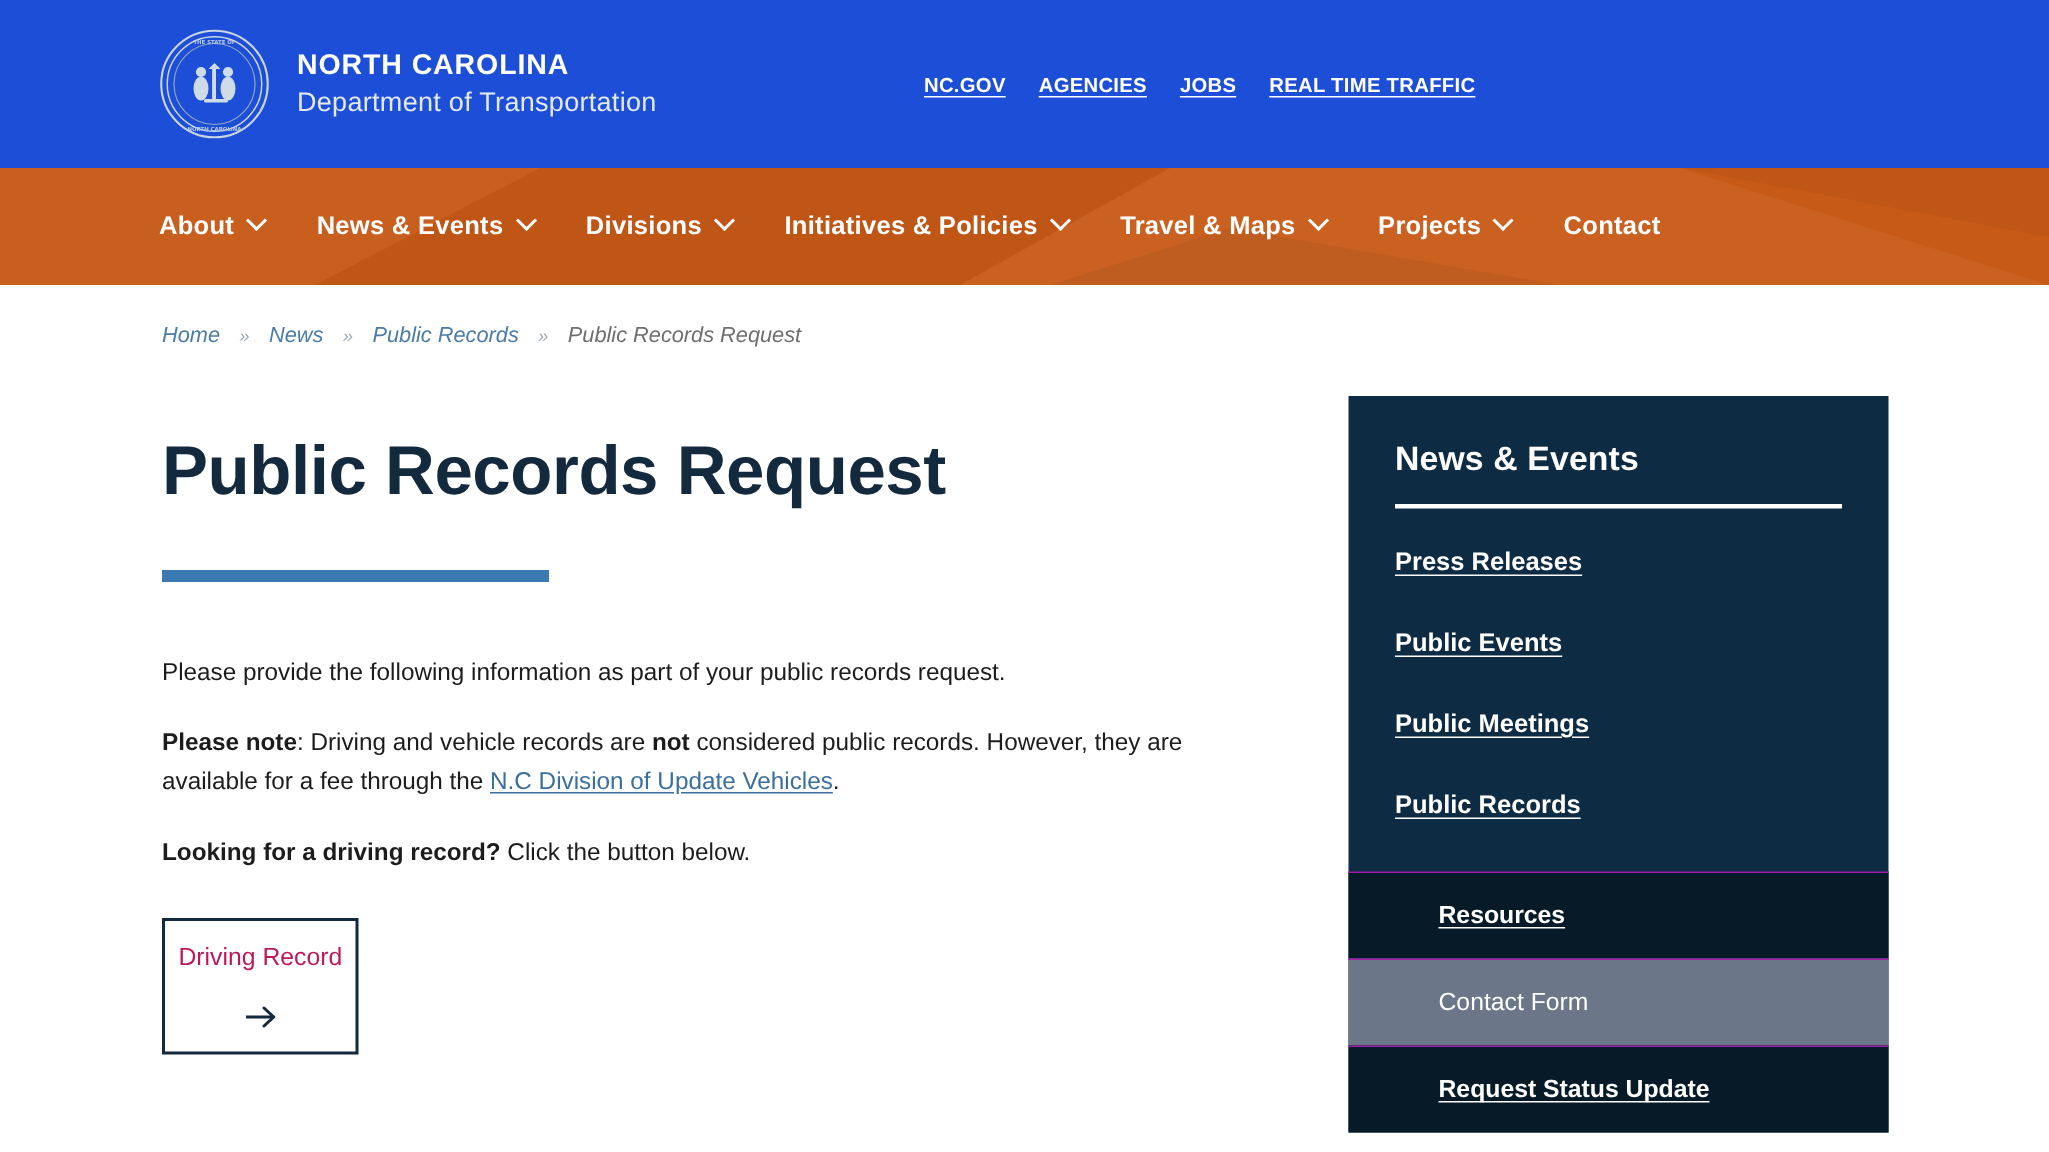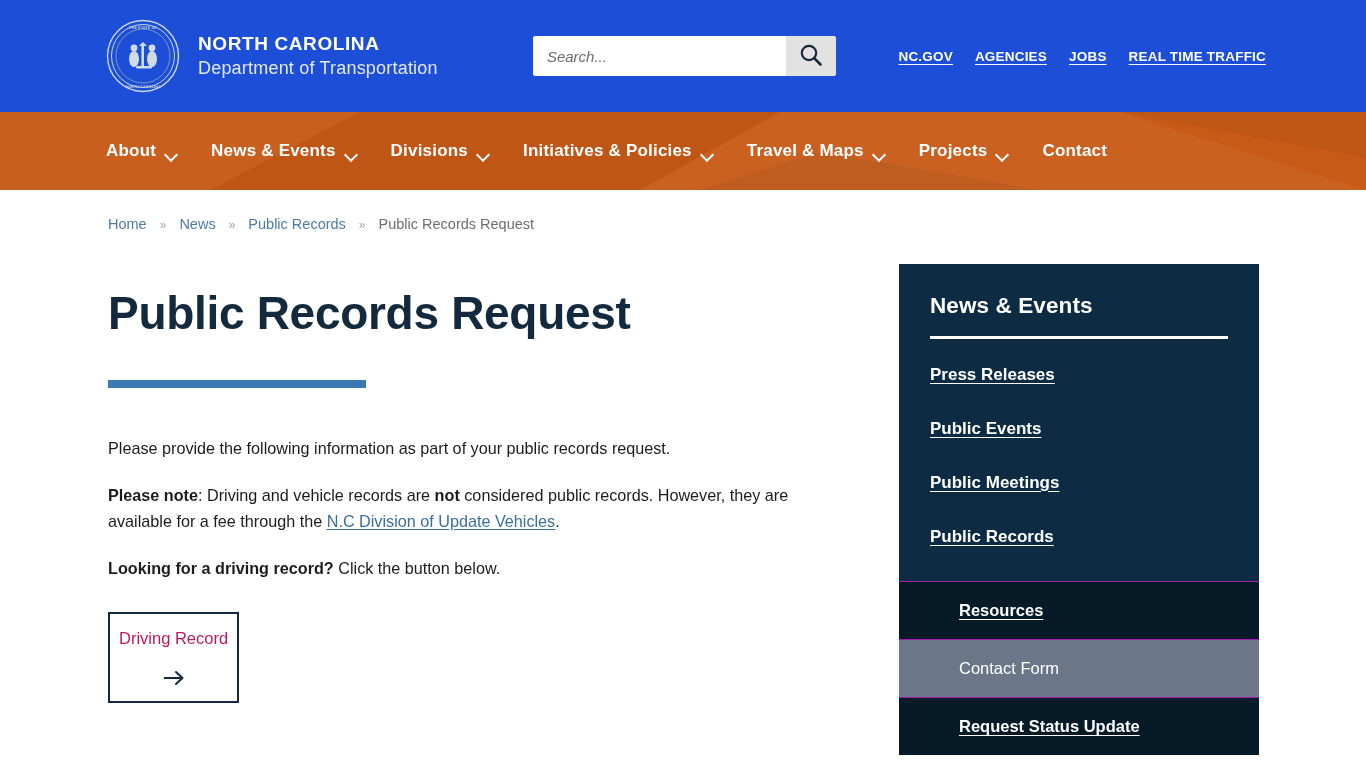--- a/index.html
+++ b/index.html
@@ -116,21 +116,21 @@
   .nav-inner {
     position: relative;
     width: 1366px;
     padding-left: 106px;
     display: flex;
     align-items: center;
     gap: 34px;
   }
   .nav-item {
     display: flex;
-    align-items: flex-end;
+    align-items: flex-start;
     gap: 9px;
     color: #ffffff;
     font-size: 17px;
     font-weight: bold;
     cursor: pointer;
     letter-spacing: 0.2px;
     white-space: nowrap;
   }
   .chev {
     width: 12px;
@@ -145,23 +145,24 @@
     width: 8px; height: 8px;
     border-right: 2.3px solid #fff;
     border-bottom: 2.3px solid #fff;
     transform: rotate(45deg);
   }
 
   
   .breadcrumb {
     padding: 26px 0 0 108px;
     display: flex;
-    align-items: flex-end;
+    align-items: center;
     gap: 9px;
     font-size: 14.5px;
+    font-style: italic;
   }
   .crumb-link {
     color: #4b7ba6;
     text-decoration: none;
     cursor: pointer;
   }
   .crumb-sep { color: #9aa6b1; font-size: 12px; padding: 0 4px; }
   .crumb-current { color: #6e6e6e; }
 
   
@@ -297,31 +298,20 @@
             <text x="37" y="68.5" text-anchor="middle">NORTH CAROLINA</text>
           </g>
         </svg>
       </div>
       <div class="brand-text">
         <div class="brand-line1">NORTH CAROLINA</div>
         <div class="brand-line2">Department of Transportation</div>
       </div>
     </div>
 
-    <div class="search-wrap">
-      <input class="search-input" type="text" placeholder="Search..." style="">
-      <button class="search-btn">
-        <span>
-          <svg width="26" height="26" viewBox="0 0 26 26" aria-hidden="true">
-            <circle cx="11" cy="11" r="7.2" fill="none" stroke="#16293b" stroke-width="2.2"></circle>
-            <line x1="16.2" y1="16.2" x2="22.5" y2="22.5" stroke="#16293b" stroke-width="2.6" stroke-linecap="round"></line>
-          </svg>
-        </span>
-      </button>
-    </div>
 
     <nav class="util-links">
       <a class="util-link">NC.GOV</a>
       <a class="util-link">AGENCIES</a>
       <a class="util-link">JOBS</a>
       <a class="util-link">REAL TIME TRAFFIC</a>
     </nav>
 
   </div>
 </header>

